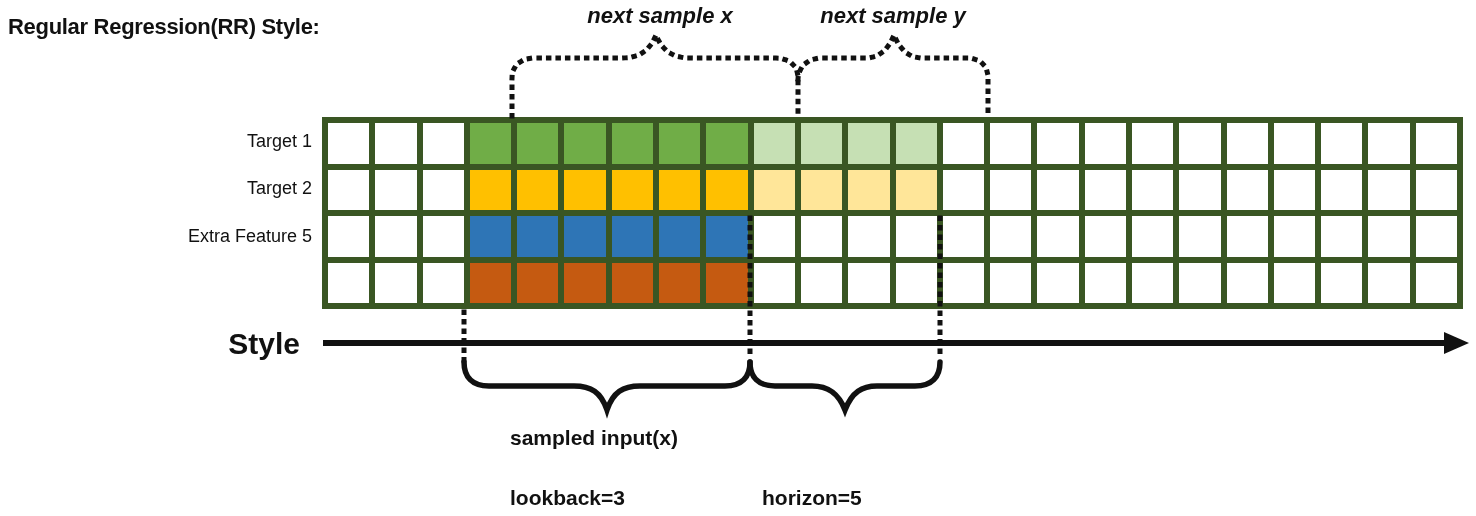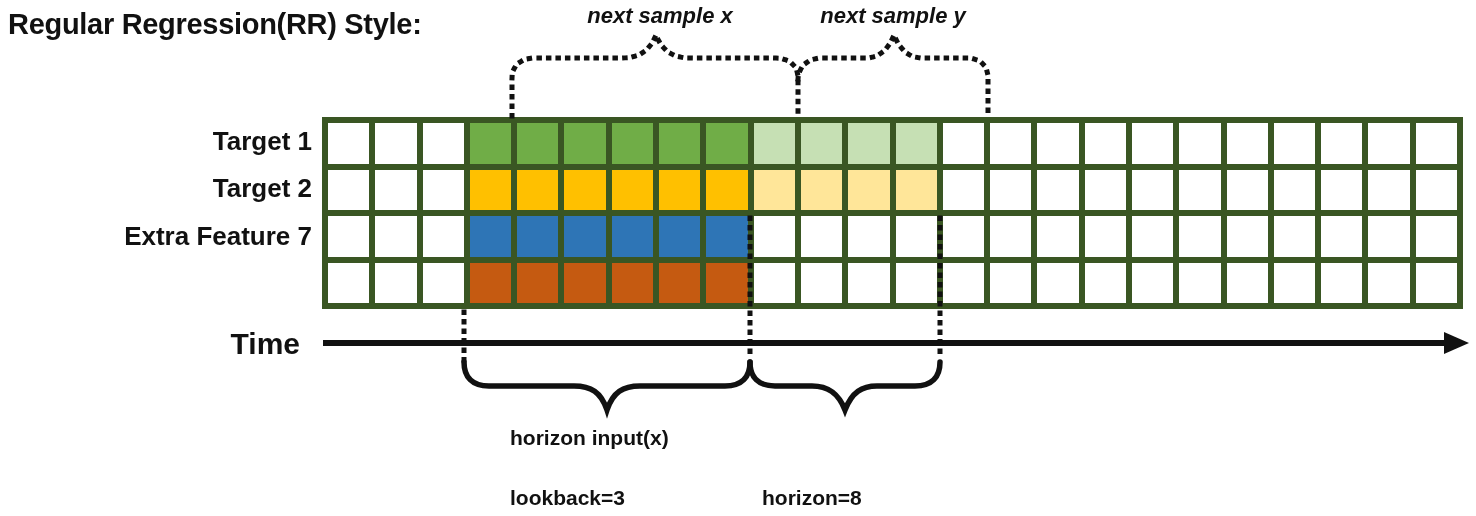--- a/index.html
+++ b/index.html
@@ -1,31 +1,31 @@
 <!DOCTYPE html>
 <html><head>
 <meta charset="utf-8">
 <style>
   html,body{margin:0;padding:0;background:#fff;}
   #canvas{
     position:relative;width:1476px;height:516px;background:#fff;overflow:hidden;
     font-family:"Liberation Sans",sans-serif;color:#111;
   }
   #title{
-    position:absolute;left:8px;top:8px;font-size:29px;font-weight:bold;letter-spacing:-0.3px;
+    position:absolute;left:8px;top:14px;font-size:22px;font-weight:bold;letter-spacing:-0.3px;
   }
   .next-label{
     position:absolute;top:3px;width:240px;text-align:center;
     font-size:22px;font-style:italic;font-weight:600;
   }
   #next-x-label{left:540px;}
   #next-y-label{left:773px;}
   .row-label{
     position:absolute;left:0;width:312px;height:48px;text-align:right;
-    font-size:26px;font-weight:bold;line-height:48px;
+    font-size:18px;font-weight:normal;line-height:48px;
   }
   #row-label-0{top:117px;}
   #row-label-1{top:164px;}
   #row-label-2{top:212px;}
   #row-label-3{top:259px;}
   #grid{
     position:absolute;left:322px;top:117px;width:1141px;height:192px;
     box-sizing:border-box;padding:6px;display:grid;
     grid-template-columns:repeat(24,1fr);grid-template-rows:repeat(4,1fr);
     gap:6px;
@@ -48,21 +48,21 @@
 
 <div id="canvas">
 
   <div id="title">Regular Regression(RR) Style:</div>
 
   <div id="next-x-label" class="next-label">next sample x</div>
   <div id="next-y-label" class="next-label">next sample y</div>
 
   <div id="row-label-0" class="row-label">Target 1</div>
   <div id="row-label-1" class="row-label">Target 2</div>
-  <div id="row-label-2" class="row-label">Extra Feature 7</div>
+  <div id="row-label-2" class="row-label">Extra Feature 5</div>
 
   <div id="grid" style="background: rgb(58, 86, 35);">
       <div class="cell"></div>
       <div class="cell"></div>
       <div class="cell"></div>
       <div class="cell" style="background: rgb(112, 173, 71);"></div>
       <div class="cell" style="background: rgb(112, 173, 71);"></div>
       <div class="cell" style="background: rgb(112, 173, 71);"></div>
       <div class="cell" style="background: rgb(112, 173, 71);"></div>
       <div class="cell" style="background: rgb(112, 173, 71);"></div>
@@ -149,41 +149,41 @@
       <div class="cell"></div>
       <div class="cell"></div>
       <div class="cell"></div>
       <div class="cell"></div>
       <div class="cell"></div>
       <div class="cell"></div>
       <div class="cell"></div>
       <div class="cell"></div>
     </div>
 
-  <div id="time-label">Time</div>
+  <div id="time-label">Style</div>
 
   <svg id="overlay" width="1476" height="516" viewBox="0 0 1476 516">
 
     <line x1="323" y1="343" x2="1446" y2="343" stroke="#111" stroke-width="6"></line>
     <polygon points="1444,332 1444,354 1469,343" fill="#111"></polygon>
 
     <path d="M 512 116 L 512 79 C 512 66 520 58 536 58 L 621 58 C 638 58 649 52 656 35 C 663 52 674 58 691 58 L 774 58 C 790 58 798 66 798 79 L 798 116" fill="none" stroke="#111" stroke-width="5" stroke-dasharray="0.5 9" stroke-linecap="square"></path>
 
     <path d="M 798 79 C 799 66 808 58 823 58 L 865 58 C 877 58 887 52 894 35 C 901 52 911 58 923 58 L 965 58 C 981 58 988 66 988 79 L 988 116" fill="none" stroke="#111" stroke-width="5" stroke-dasharray="0.5 9" stroke-linecap="square"></path>
 
     <line x1="464" y1="312" x2="464" y2="360" stroke="#111" stroke-width="5" stroke-dasharray="0.5 9" stroke-linecap="square"></line>
     <line x1="750" y1="218" x2="750" y2="360" stroke="#111" stroke-width="5" stroke-dasharray="0.5 9" stroke-linecap="square"></line>
     <line x1="940" y1="218" x2="940" y2="360" stroke="#111" stroke-width="5" stroke-dasharray="0.5 9" stroke-linecap="square"></line>
 
     <path d="M 464 362 C 464 377 472 386 489 386 L 574 386 C 591 386 601 392 607 410 C 613 392 623 386 640 386 L 725 386 C 742 386 750 377 750 362" fill="none" stroke="#111" stroke-width="5.5" stroke-linecap="round"></path>
 
     <path d="M 750 362 C 750 377 758 386 775 386 L 812 386 C 827 386 838 392 845 410 C 852 392 862 386 877 386 L 915 386 C 932 386 940 377 940 362" fill="none" stroke="#111" stroke-width="5.5" stroke-linecap="round"></path>
   </svg>
 
-  <div id="input-anno" class="anno"><span>horizon input(x)</span><br>
+  <div id="input-anno" class="anno"><span>sampled input(x)</span><br>
 <span>lookback=3</span><br>
 </div>
 
   <div id="output-anno" class="anno"><br>
-<span>horizon=8</span><br>
+<span>horizon=5</span><br>
 </div>
 
 </div>
 
 </body></html>

